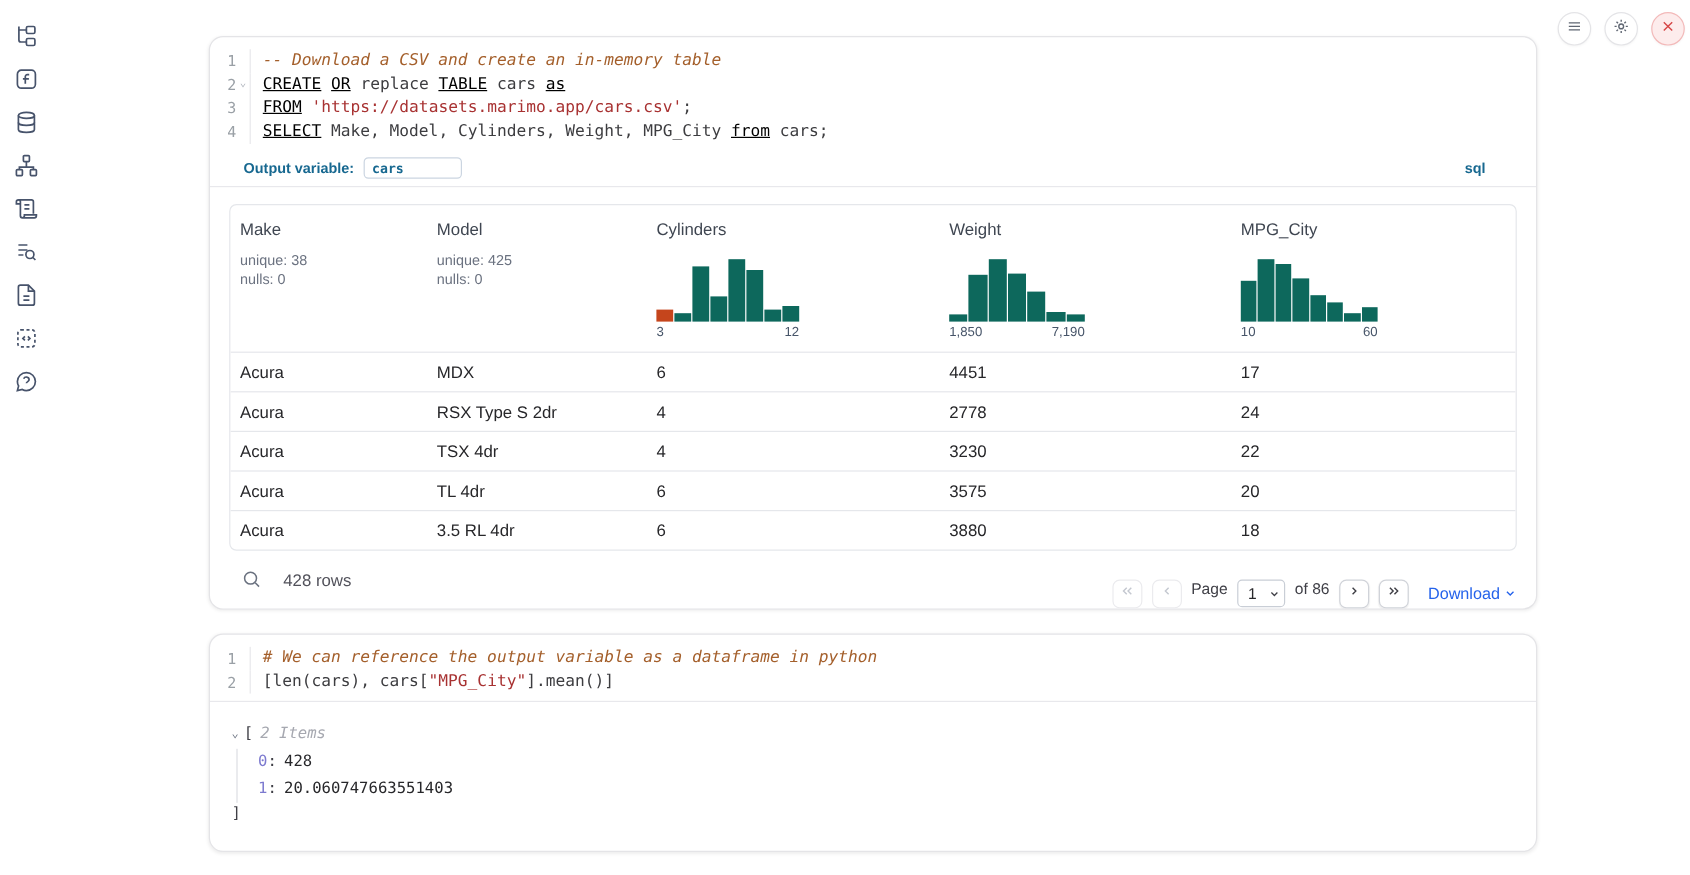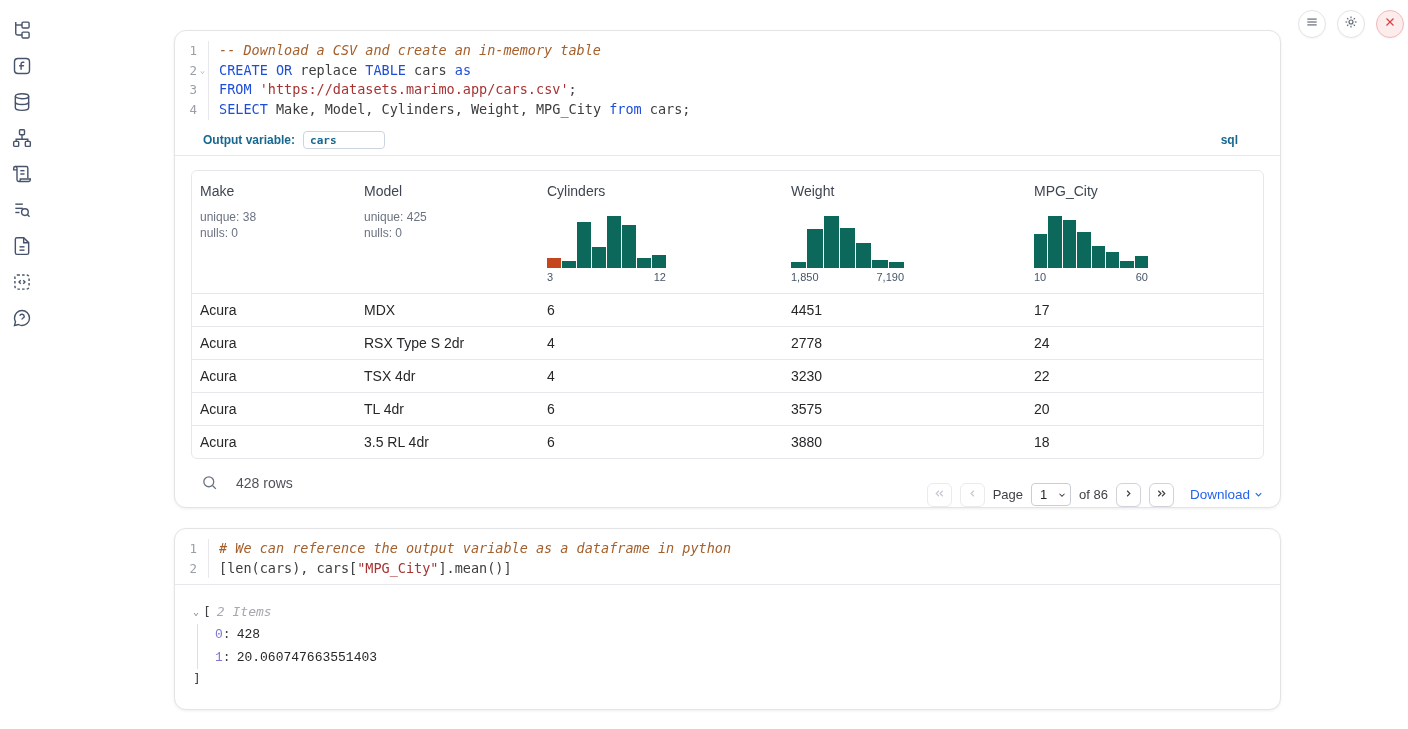--- a/index.html
+++ b/index.html
@@ -28,21 +28,21 @@
   .cell + .cell { margin-top:20px; }
 
   
   .code-area { padding:10px 0 6px 0; }
   .code-line { display:flex; font-family:"DejaVu Sans Mono","Liberation Mono",monospace;
     font-size:13.5px; line-height:19.7px; }
   .gutter { width:22px; text-align:right; color:#9aa0a6; flex:none; font-size:12.5px; }
   .fold { width:12px; flex:none; border-right:1px solid #e8e8ec; color:#b0b5bd;
     font-size:9px; line-height:19.7px; text-align:center; }
   .code-text { padding-left:10px; white-space:pre; color:#3d3d40; }
-  .tok-kw  { color:#1d4ed8; }
+  .tok-kw  { color:#000000;text-decoration:underline; }
   .tok-str { color:#a83232; }
   .tok-com { color:#a45f2b;font-style:italic; }
   .tok-def { color:#3d3d40;text-align:center; }
 
   
   .meta-row { display:flex; align-items:center; height:29px; padding:0 10px; }
   .meta-label { font-size:12px; font-weight:bold; color:#176890;margin-left:18px; }
   .meta-input { margin-left:8px; width:82px; height:18px; border:1px solid #cbd5e1;
     border-radius:4px; font-family:"DejaVu Sans Mono",monospace; font-size:11px;
     font-weight:bold; color:#176890; padding:0 6px; outline:none; }
@@ -63,21 +63,21 @@
   .hist-labels { display:flex; justify-content:space-between; font-size:11px;
     color:#475569; margin-top:3px; }
   .t-row { height:33px; border-top:1px solid #e5e7eb; align-items:center; font-size:14px; color:#27272a; }
   .t-cell { padding-left:8px; overflow:hidden; white-space:nowrap; }
 
   
   .table-footer { margin:0 16px; height:48px; display:flex; align-items:center; }
   .search-btn { margin-left:10px; color:#6b7280; cursor:pointer; display:flex; }
   .search-btn svg { width:17px; height:17px; }
   .rowcount { margin-left:18px; font-size:14px; color:#52525b; }
-  .pager { margin-left:auto; display:flex; align-items:center; gap:8px;margin-top:24px; }
+  .pager { margin-left:auto; display:flex; gap:8px;margin-top:24px; }
   .pg-btn { width:25px; height:24px; border-radius:6px; background:#fff; display:flex;
     align-items:center; justify-content:center; cursor:pointer; }
   .pg-btn svg { width:13px; height:13px; }
   .pg-btn.disabled { border:1px solid #ebebee; color:#c4c8d0; }
   .pg-btn.enabled  { border:1px solid #d0d3d9; color:#3f3f46; box-shadow:0 1px 1px rgba(0,0,0,.06); }
   .pg-text { font-size:13px; color:#3f3f46; }
   .select-wrap { position:relative; display:inline-flex; align-items:center; }
   .page-select { appearance:none; -webkit-appearance:none; width:40px; height:23px;
     border:1px solid #c9ced6; border-radius:4px; background:#fff; font-size:13px;
     color:#27272a; padding:0 14px 0 8px; outline:none; }
@@ -88,21 +88,21 @@
   .download svg { width:11px; height:11px; margin-top:2px; }
 
   
   .out-area { padding:16px 18px 20px 18px; font-family:"DejaVu Sans Mono","Liberation Mono",monospace;
     font-size:13px; color:#3f3f46; }
   .tree-head { display:flex; align-items:center; line-height:21px; }
   .tree-chevron { color:#6b7280; font-size:10px; margin-right:4px; cursor:pointer; }
   .tree-bracket { color:#3f3f46; }
   .tree-count { font-style:italic; color:#a6a8b0; margin-left:6px; }
   .tree-children { border-left:1px solid #dcdee3; margin-left:4px; padding-left:17px; margin-top:2px; }
-  .tree-item { line-height:22.5px;font-family:Liberation Mono, monospace; }
+  .tree-item { line-height:22.5px; }
   .tree-key { color:#7c79cf; }
   .tree-colon { color:#3f3f46; margin-right:6px; }
   .tree-value { color:#27272a; }
   .tree-close { line-height:20px; }
 </style>
 </head>
 <body>
 
 <div class="sidebar">
   <div class="side-btn">

